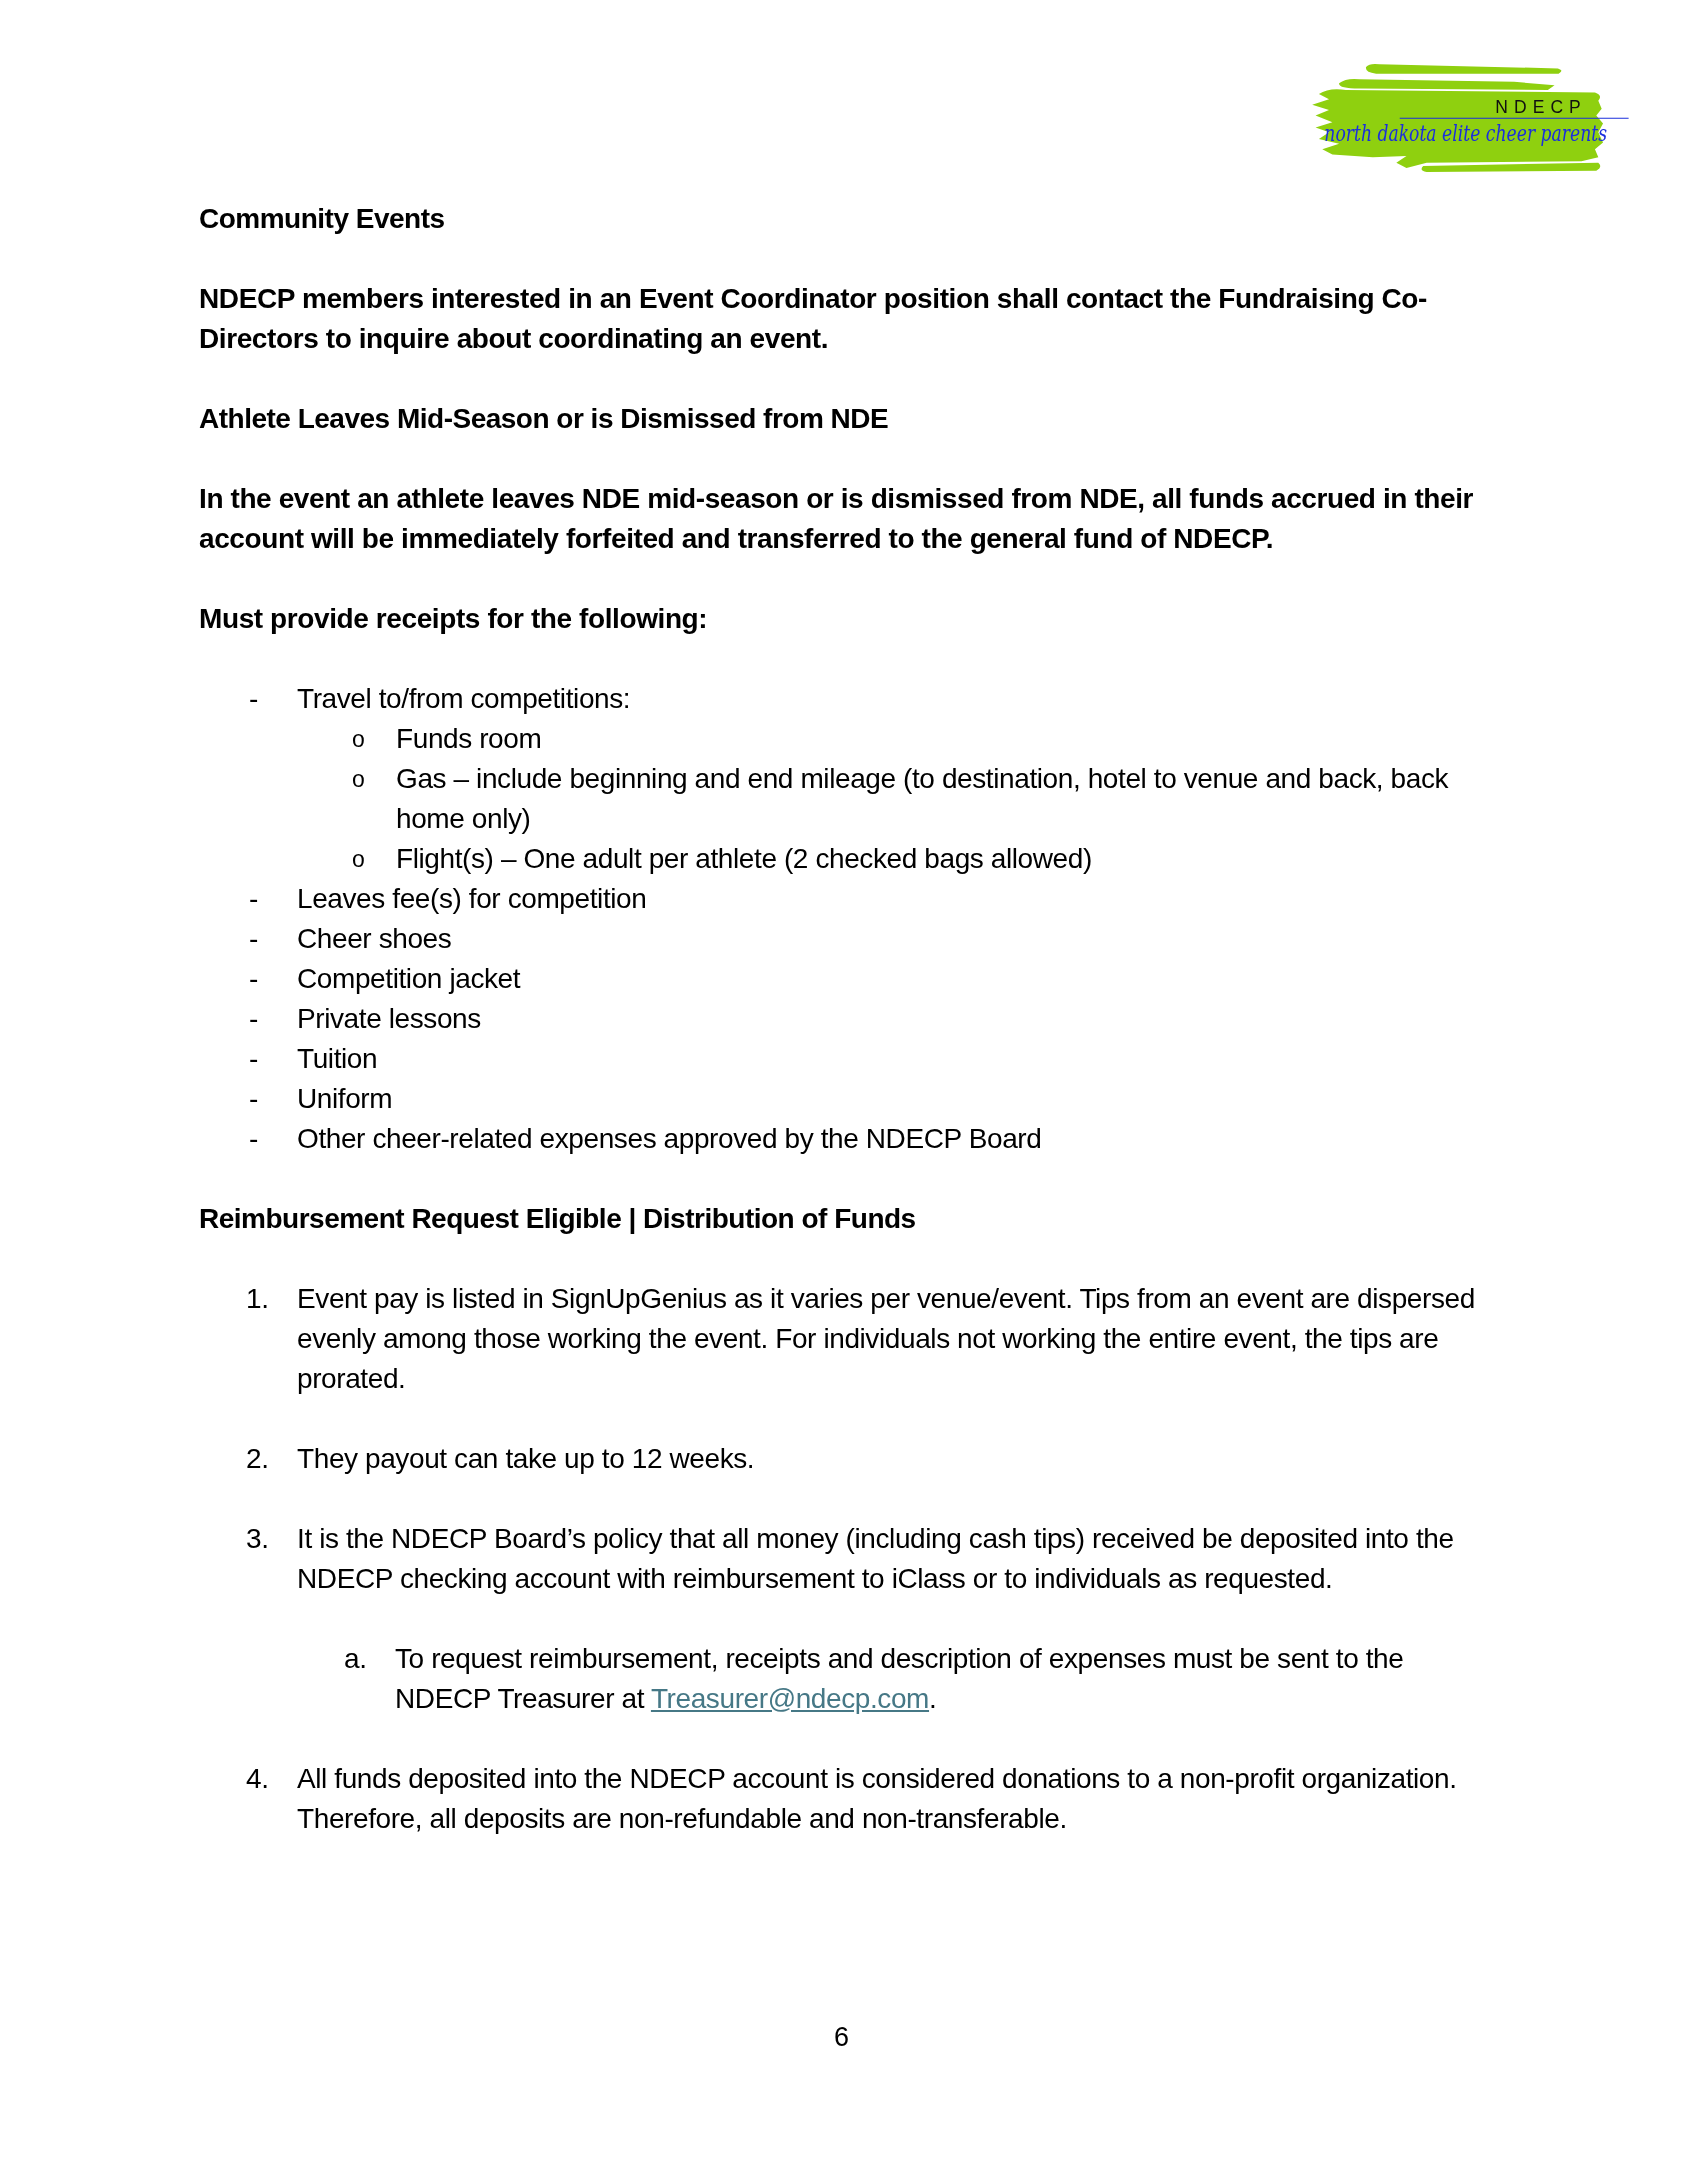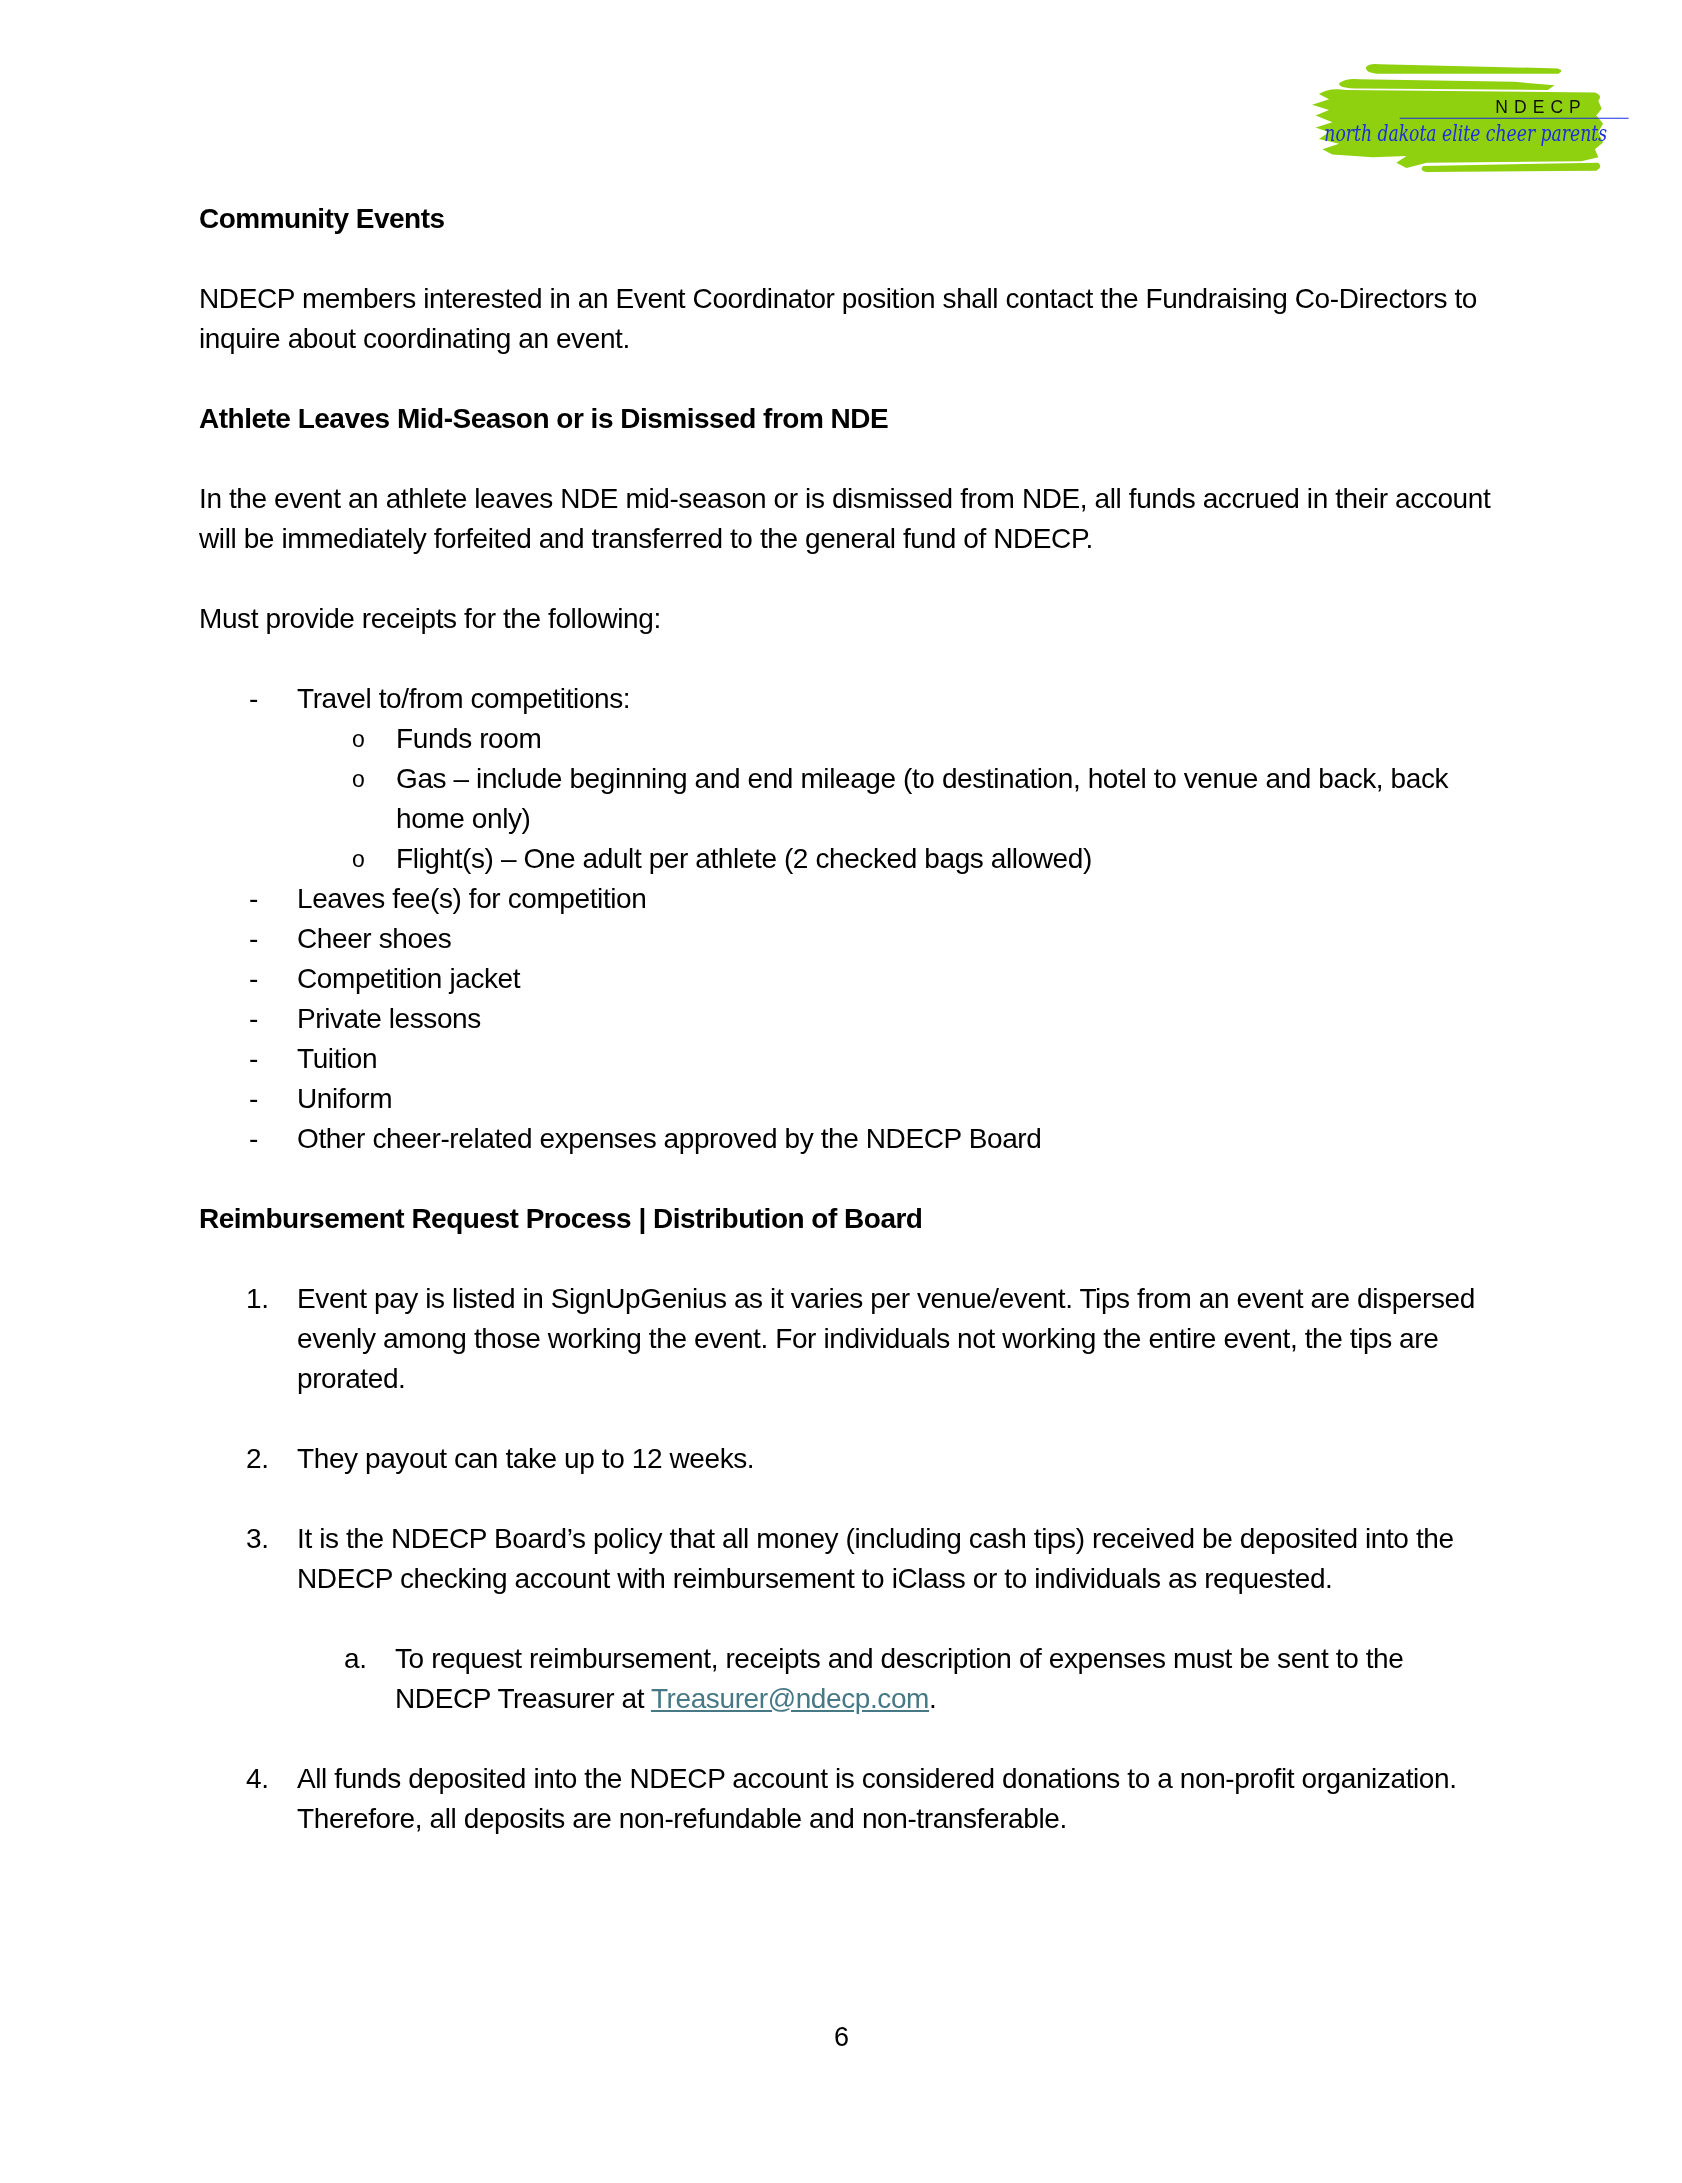--- a/index.html
+++ b/index.html
@@ -3,21 +3,21 @@
 <meta charset="utf-8">
 <style>
   html, body { margin: 0; padding: 0; background: #ffffff; }
   body { width: 1683px; height: 2183px; position: relative; overflow: hidden;
          font-family: "Liberation Sans", sans-serif; color: #000; }
   .page { position: absolute; left: 0; top: 0; width: 1683px; height: 1656px; }
   .logo { position: absolute; left: 1292px; top: 48px; width: 377px; height: 135px; }
   .content { position: absolute; left: 199px; top: 199px; width: 1299px;
              font-size: 28px; line-height: 40px; letter-spacing: -0.4px; }
   .h { font-weight: bold; margin: 0 0 40px 0; letter-spacing: -0.5px; }
-  p { margin: 0 0 40px 0; }
+  p { margin: 0 0 40px 0; font-weight: bold; }
   .list { margin: 0 0 40px 0; padding: 0; list-style: none; }
   .li { position: relative; padding-left: 98px; }
   .li .mk { position: absolute; left: 50px; top: 0; }
   .sub { margin: 0; padding: 0; list-style: none; }
   .sub .sli { position: relative; padding-left: 197px; margin-left: -98px; }
   .sub .sli .mk { position: absolute; left: 153px; top: 0; font-size: 23px; }
   .ol { margin: 0; padding: 0; list-style: none; }
   .oli { position: relative; padding-left: 98px; margin-bottom: 40px; }
   .oli .num { position: absolute; left: 47px; top: 0; }
   .alpha { margin: 40px 0 0 0; padding: 0; list-style: none; }
@@ -96,21 +96,21 @@
       <li class="li">
         <span class="mk">-</span>
         <span>Uniform</span>
       </li>
       <li class="li">
         <span class="mk">-</span>
         <span>Other cheer-related expenses approved by the NDECP Board</span>
       </li>
     </ul>
 
-    <div class="h">Reimbursement Request Process | Distribution of Board</div>
+    <div class="h">Reimbursement Request Eligible | Distribution of Funds</div>
 
     <ol class="ol">
       <li class="oli">
         <span class="num">1.</span>
         <span>Event pay is listed in SignUpGenius as it varies per venue/event. Tips from an event are dispersed evenly among those working the event. For individuals not working the entire event, the tips are prorated.</span>
       </li>
       <li class="oli">
         <span class="num">2.</span>
         <span>They payout can take up to 12 weeks.</span>
       </li>

